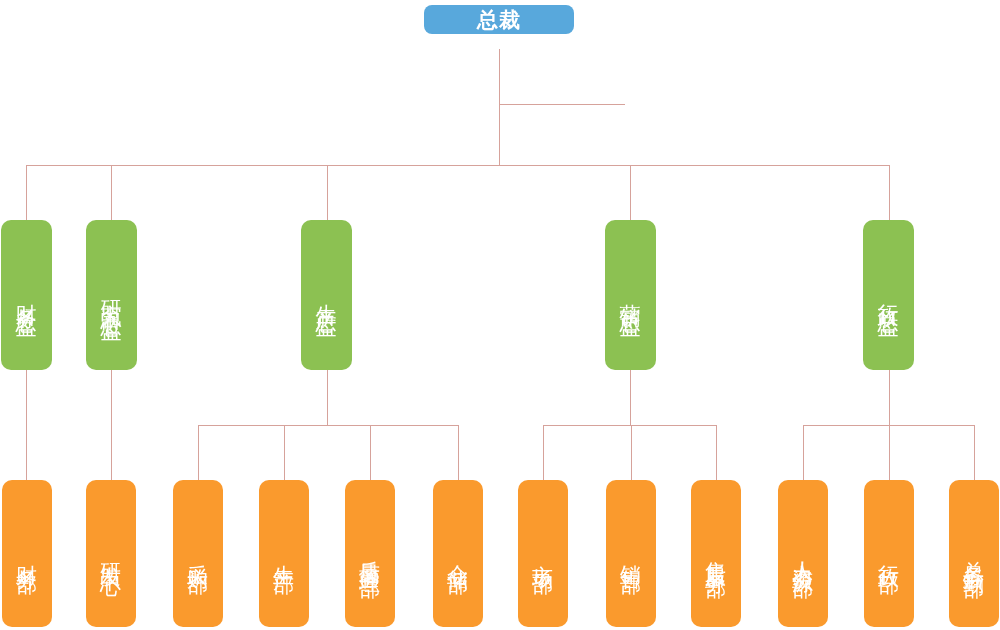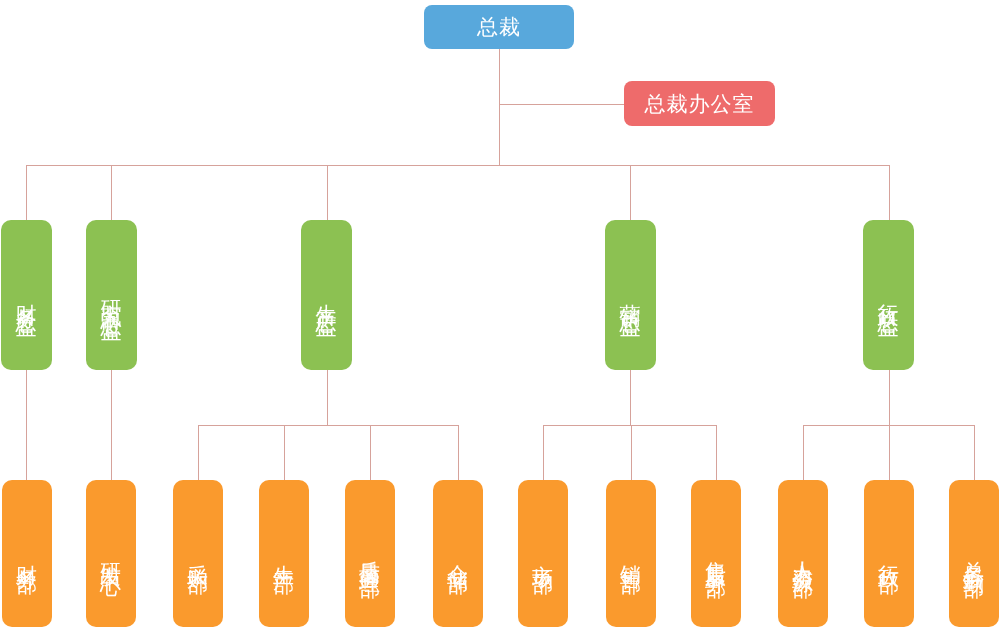--- a/index.html
+++ b/index.html
@@ -73,27 +73,24 @@
   <div class="line" style="left:543px; top:425px; width:1px;   height:55px;"></div>
   <div class="line" style="left:631px; top:425px; width:1px;   height:55px;"></div>
   <div class="line" style="left:716px; top:425px; width:1px;   height:55px;"></div>
 
   <div class="line" style="left:889px; top:368px; width:1px;   height:57px;"></div>
   <div class="line" style="left:803px; top:425px; width:172px; height:1px;"></div>
   <div class="line" style="left:803px; top:425px; width:1px;   height:55px;"></div>
   <div class="line" style="left:889px; top:425px; width:1px;   height:55px;"></div>
   <div class="line" style="left:974px; top:425px; width:1px;   height:55px;"></div>
 
-  <div class="node horiz ceo" style="left:424px; top:5px; width:150px; height:44px;">
+  <div class="node horiz ceo" style="left:424px; top:5px; width:150px; height:29px;font-weight:bold;">
     <span class="label">总裁</span>
   </div>
 
-  <div class="node horiz office" style="left:624px; top:81px; width:151px; height:45px;">
-    <span class="label">总裁办公室</span>
-  </div>
 
   <div class="node vert director" style="left:1px; top:220px; width:51px; height:150px;">
     <span class="label">财务总监</span>
   </div>
   <div class="node vert director" style="left:86px; top:220px; width:51px; height:150px;">
     <span class="label">研究中心总监</span>
   </div>
   <div class="node vert director" style="left:301px; top:220px; width:51px; height:150px;">
     <span class="label">生产总监</span>
   </div>

